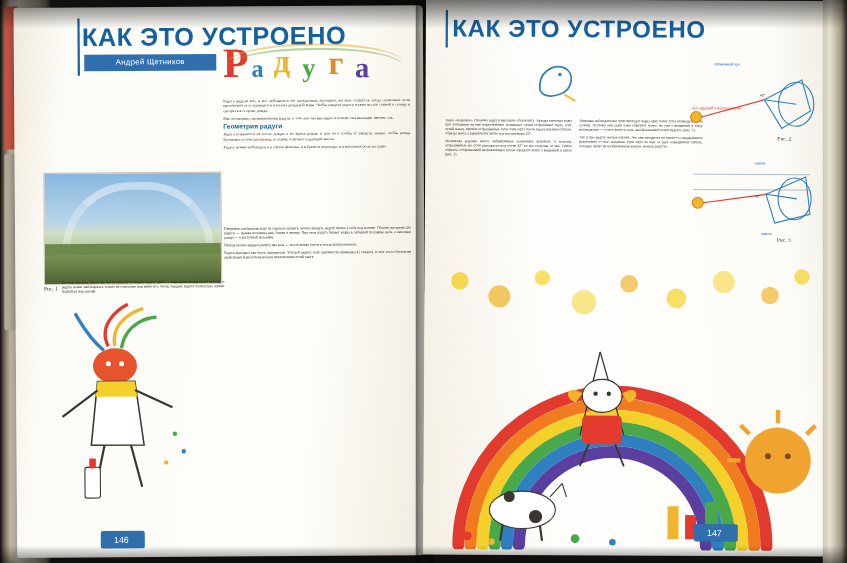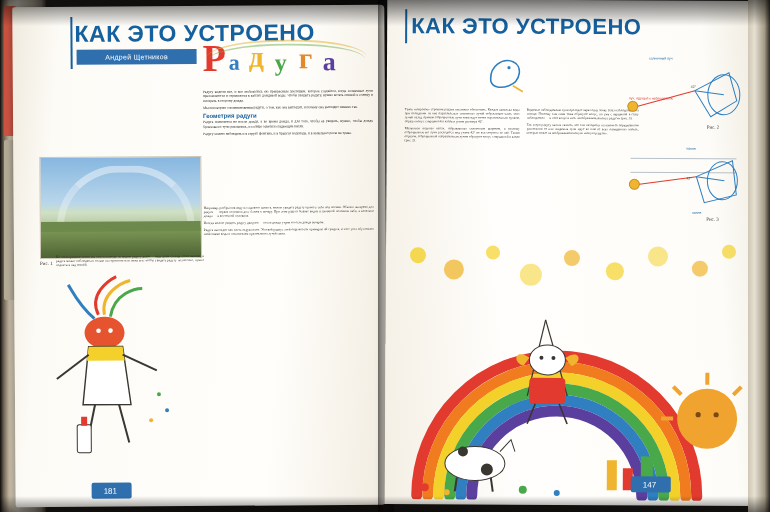--- a/index.html
+++ b/index.html
@@ -163,21 +163,21 @@
         <circle cx="128" cy="136" r="2" fill="#2f7fc1"></circle>
         <circle cx="112" cy="146" r="2" fill="#f0b52e"></circle>
       </svg>
     </div>
 
     <div class="col micro" style="left:190px;top:296px;width:170px;">
       <p></p>
     </div>
 
     <div class="num-badge" style="left:76px;top:476px;"></div>
-    <div class="page-num" style="left:88px;top:480px;">181</div>
+    <div class="page-num" style="left:88px;top:480px;">146</div>
   </div>
 
   <div class="gutter"></div>
 
   <div class="page right">
 
     <div class="hdr title-right">КАК ЭТО УСТРОЕНО</div>
     <div style="position:absolute;left:18px;top:10px;width:2px;height:34px;background:#15609e;"></div>
 
     <svg style="position:absolute;left:96px;top:52px;" width="46" height="42" viewBox="0 0 46 42">

